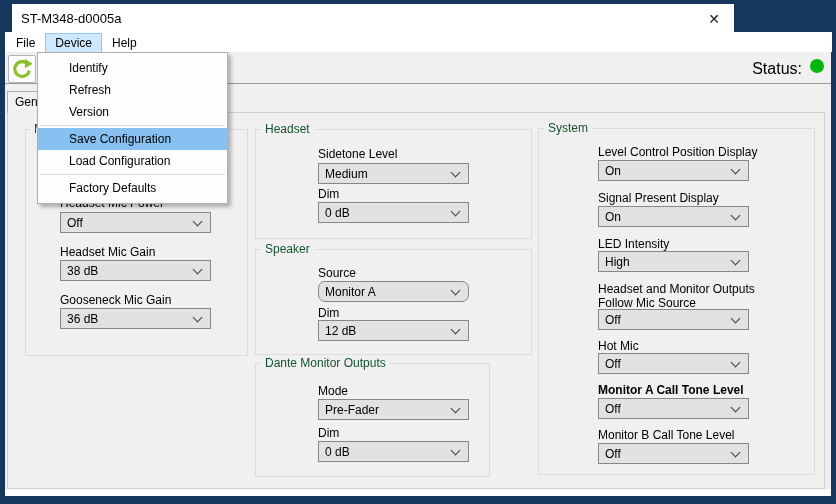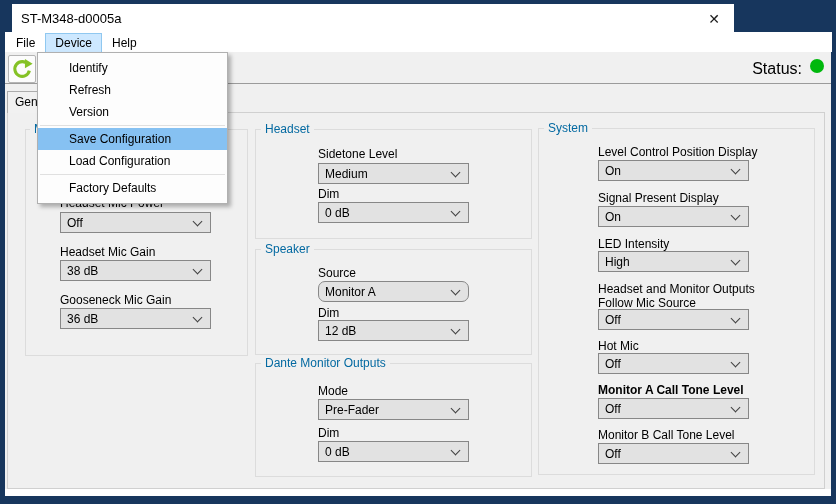--- a/index.html
+++ b/index.html
@@ -13,21 +13,21 @@
   .menubar .mitem.active{background:#cde8ff;border:1px solid #90c8f0;}
   .toolbar{position:absolute;left:5px;top:52px;width:826px;height:31px;background:#f0f0f0;border-bottom:1px solid #9b9b9b;}
   .tool-btn{position:absolute;left:3px;top:3px;width:26px;height:26px;background:#fcfcfc;border:1px solid #b5b5b5;border-radius:2px;display:flex;align-items:center;justify-content:center;}
   .status-label{position:absolute;left:747px;top:8px;width:50px;text-align:right;font-size:16px;color:#000;}
   .status-dot{position:absolute;left:805px;top:7px;width:14px;height:14px;border-radius:50%;background:#00b80d;}
   .client{position:absolute;left:5px;top:84px;width:826px;height:412px;background:#f0f0f0;}
   .bottom-band{position:absolute;left:5px;top:489px;width:826px;height:7px;background:#ffffff;}
   .tabpage{position:absolute;left:7px;top:112px;width:818px;height:377px;background:#f0f0f0;border:1px solid #d0d0d0;box-sizing:border-box;}
   .tab{position:absolute;left:7px;top:91px;width:55px;height:22px;background:#f1f1f1;border:1px solid #acacac;border-bottom:none;box-sizing:border-box;font-size:12px;padding:3px 0 0 7px;z-index:2;}
   .groupbox{position:absolute;border:1px solid #dcdcdc;box-sizing:border-box;}
-  .gtitle{position:absolute;top:-8px;left:5px;background:#f0f0f0;padding:0 4px;font-size:12px;color:#0369a1;white-space:nowrap;}
+  .gtitle{position:absolute;top:-8px;left:5px;background:#f0f0f0;padding:0 4px;font-size:12px;color:#14532d;white-space:nowrap;}
   .lbl{position:absolute;font-size:12px;color:#000;white-space:nowrap;}
   .lbl.wrap{white-space:normal;line-height:14px;}
   .combo{position:absolute;width:149px;height:19px;background:#e2e2e2;border:1px solid #878787;box-sizing:content-box;font-size:12px;color:#000;}
   .combo .val{position:absolute;left:6px;top:3px;white-space:nowrap;}
   .combo .chev{position:absolute;right:9px;top:5px;width:6px;height:6px;border-right:1.4px solid #404040;border-bottom:1.4px solid #404040;transform:rotate(45deg);}
   .menu-pop{position:absolute;left:37px;top:52px;width:191px;background:#fdfdfd;border:1px solid #b0b0b0;box-shadow:3px 3px 4px rgba(0,0,0,0.28);box-sizing:border-box;padding:4px 0;z-index:50;font-size:12px;}
   .menu-pop .item{height:22px;line-height:22px;padding-left:31px;color:#000;white-space:nowrap;}
   .menu-pop .item.hl{background:#86c1f2;}
   .menu-pop .sep{height:1px;background:#e0e0e0;margin:2px 2px;}
 </style>
@@ -108,21 +108,21 @@
   <div class="combo" style="left:318px;top:281px;border-radius:7px;">
     <span class="val">Monitor A</span>
     <span class="chev"></span>
   </div>
   <div class="lbl" style="left:318px;top:306px;">Dim</div>
   <div class="combo" style="left:318px;top:320px;">
     <span class="val">12 dB</span>
     <span class="chev"></span>
   </div>
 
-  <div class="groupbox" style="left:255px;top:363px;width:277px;height:114px;">
+  <div class="groupbox" style="left:255px;top:363px;width:235px;height:114px;">
     <span class="gtitle">Dante Monitor Outputs</span>
   </div>
   <div class="lbl" style="left:318px;top:384px;">Mode</div>
   <div class="combo" style="left:318px;top:399px;">
     <span class="val">Pre-Fader</span>
     <span class="chev"></span>
   </div>
   <div class="lbl" style="left:318px;top:426px;">Dim</div>
   <div class="combo" style="left:318px;top:441px;">
     <span class="val">0 dB</span>

